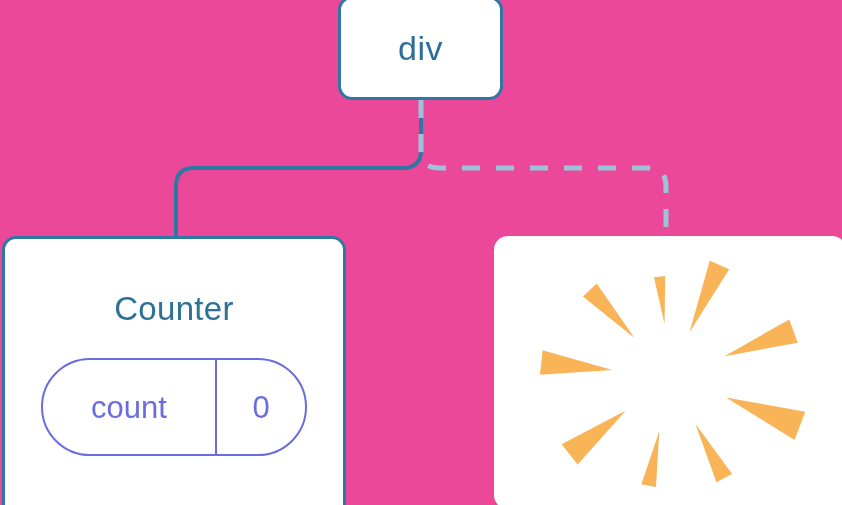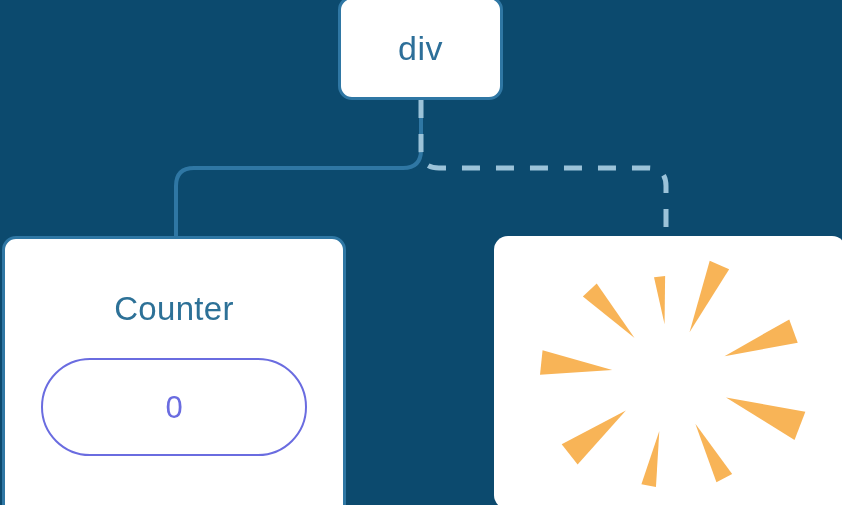--- a/index.html
+++ b/index.html
@@ -9,21 +9,21 @@
   body {
     width: 842px;
     height: 505px;
     overflow: hidden;
     font-family: "Liberation Sans", sans-serif;
   }
   #stage {
     position: relative;
     width: 842px;
     height: 505px;
-    background: #0c4a6e;
+    background: #ec4899;
   }
   #wires {
     position: absolute;
     left: 0;
     top: 0;
     width: 842px;
     height: 505px;
     pointer-events: none;
   }
 
@@ -128,20 +128,21 @@
   </svg>
 
   <div class="node" id="div-node">
     <span id="div-label">div</span>
   </div>
 
   <div class="node" id="counter-node">
     <span id="counter-title">Counter</span>
 
     <div id="prop-pill">
+      <div class="pill-cell" id="prop-name">count</div>
       <div class="pill-cell" id="prop-value">0</div>
     </div>
   </div>
 
   <div class="node" id="placeholder-node">
     <svg id="sparkle" viewBox="0 0 352 273" width="352" height="273">
         <path d="M195.52,96.15 L215.72,24.65 L235.15,33.30 Z" fill="#f8b457"></path>
         <path d="M170.56,88.28 L160.01,41.29 L171.12,40.12 Z" fill="#f8b457"></path>
         <path d="M140.54,101.97 L88.86,60.43 L102.70,47.52 Z" fill="#f8b457"></path>
         <path d="M118.32,133.94 L46.01,138.64 L48.56,114.30 Z" fill="#f8b457"></path>

